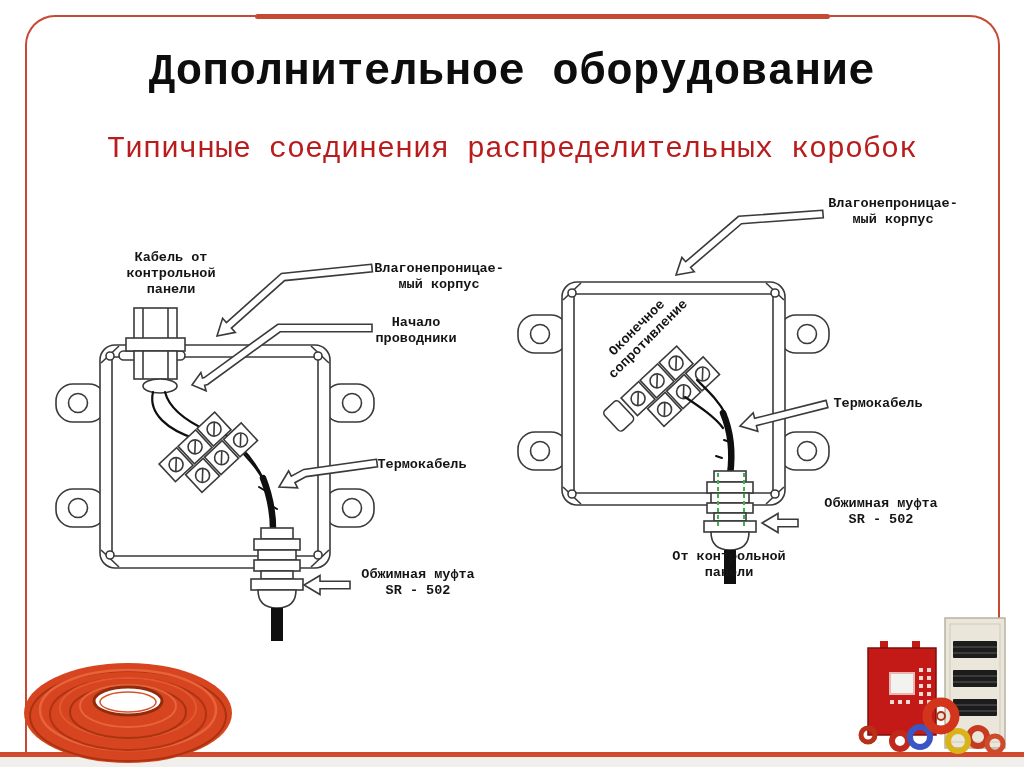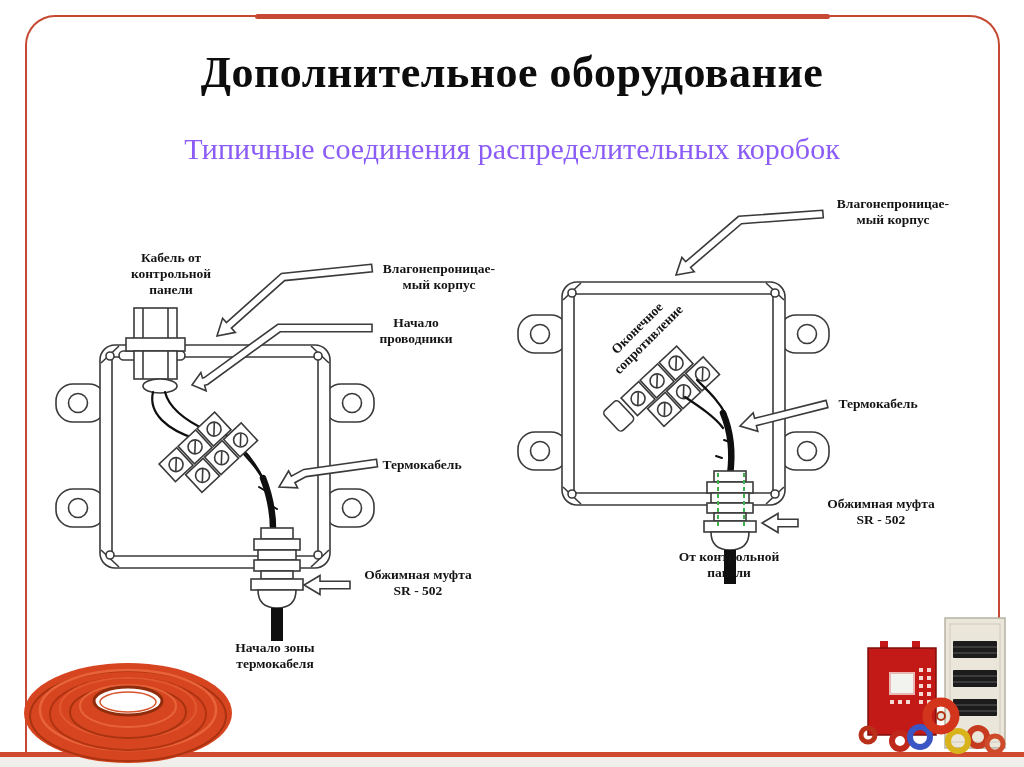--- a/index.html
+++ b/index.html
@@ -1,29 +1,29 @@
 <!DOCTYPE html>
 <html><head>
 <meta charset="utf-8">
 <style>
   html,body{margin:0;padding:0;background:#ffffff;}
   #slide{position:relative;width:1024px;height:767px;background:#ffffff;overflow:hidden;
-         font-family:Liberation Serif, serif;}
+         font-family:Liberation Mono, monospace;}
   
   #frame{position:absolute;left:25px;top:15px;width:971px;height:740px;
          border:2.5px solid #c64a33;border-bottom:none;border-radius:30px 30px 0 0;}
   #frame-top-thick{position:absolute;left:255px;top:14px;width:575px;height:4.5px;
          background:#c64a33;border-radius:3px;}
   #bottom-line{position:absolute;left:0;top:752px;width:1024px;height:4.5px;background:#d04a30;}
   #footer-strip{position:absolute;left:0;top:757px;width:1024px;height:10px;background:#f0efec;}
   
   .title{position:absolute;left:0;top:47px;width:100%;text-align:center;
          font-weight:700;font-size:44px;letter-spacing:.5px;color:#0d0d0d;}
   .subtitle{position:absolute;left:0;top:132px;width:100%;text-align:center;
-         font-weight:400;font-size:30px;color:#8b5cf6;}
+         font-weight:400;font-size:30px;color:#b91c1c;}
   
   .dlabel{position:absolute;font-weight:700;font-size:13.5px;line-height:16px;
           text-align:center;white-space:pre-line;color:#141414;}
   .l-cable {left:110px; top:250px; width:122px;}
   .l-wp    {left:368px;top:261px; width:142px;}
   .l-copper{left:370px;top:315px; width:92px;}
   .l-thermo{left:376px;top:457px; width:92px;}
   .l-sleeve{left:354px;top:567px; width:128px;}
   .l-zone  {left:220px;top:640px; width:110px;}
   .r-wp    {left:818px;top:196px; width:150px;}
@@ -236,22 +236,20 @@
   <div class="dlabel l-cable">Кабель от
 контрольной
 панели</div>
   <div class="dlabel l-wp">Влагонепроницае-
 мый корпус</div>
   <div class="dlabel l-copper">Начало
 проводники</div>
   <div class="dlabel l-thermo">Термокабель</div>
   <div class="dlabel l-sleeve">Обжимная муфта
 SR - 502</div>
-  <div class="dlabel l-zone">Начало зоны
-термокабеля</div>
   <div class="dlabel r-wp">Влагонепроницае-
 мый корпус</div>
   <div class="dlabel r-eol">Оконечное
 сопротивление</div>
   <div class="dlabel r-thermo">Термокабель</div>
   <div class="dlabel r-sleeve">Обжимная муфта
 SR - 502</div>
   <div class="dlabel r-from">От контрольной
 панели</div>
 </div>

